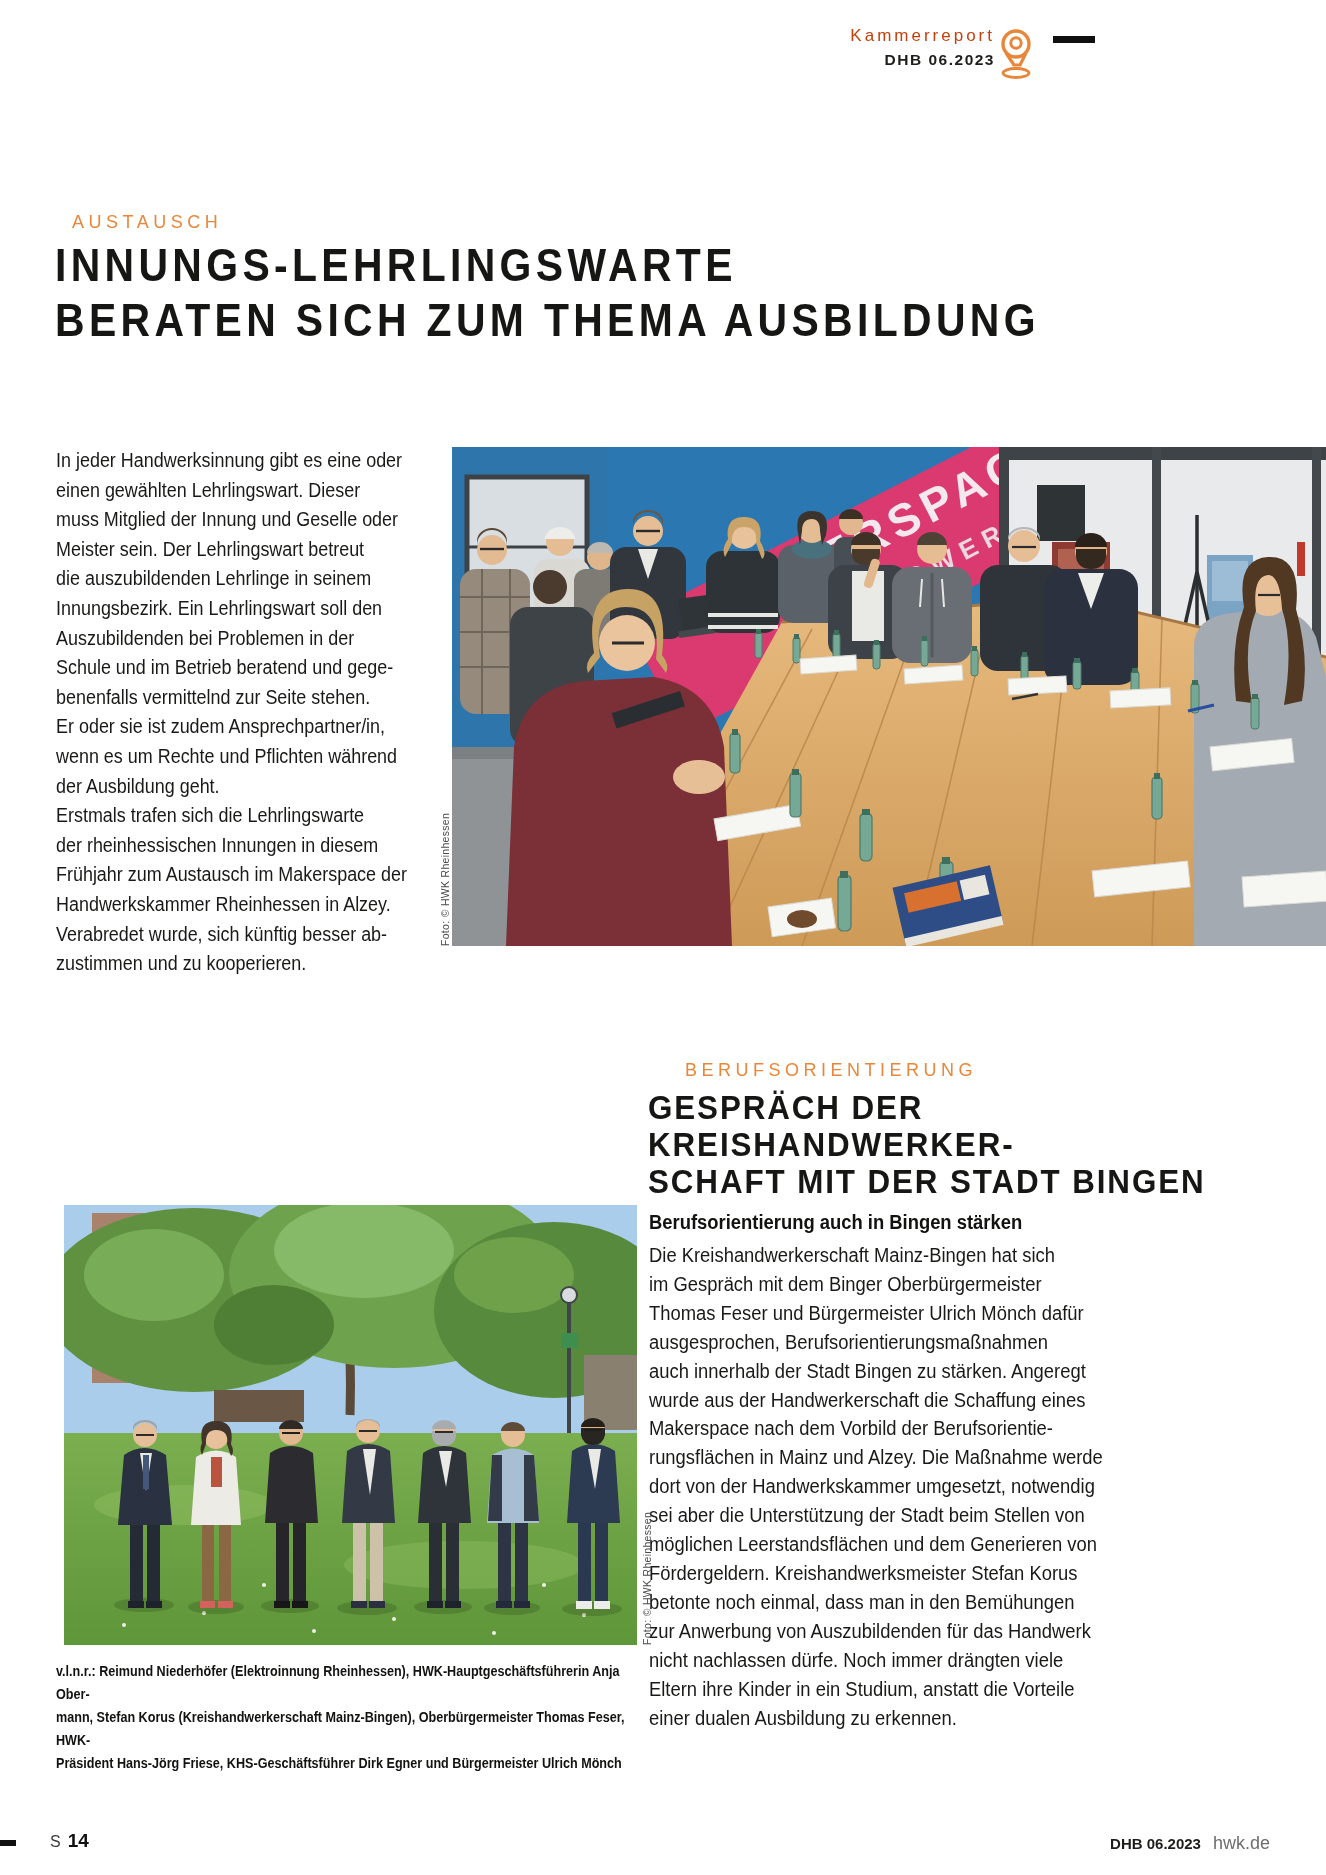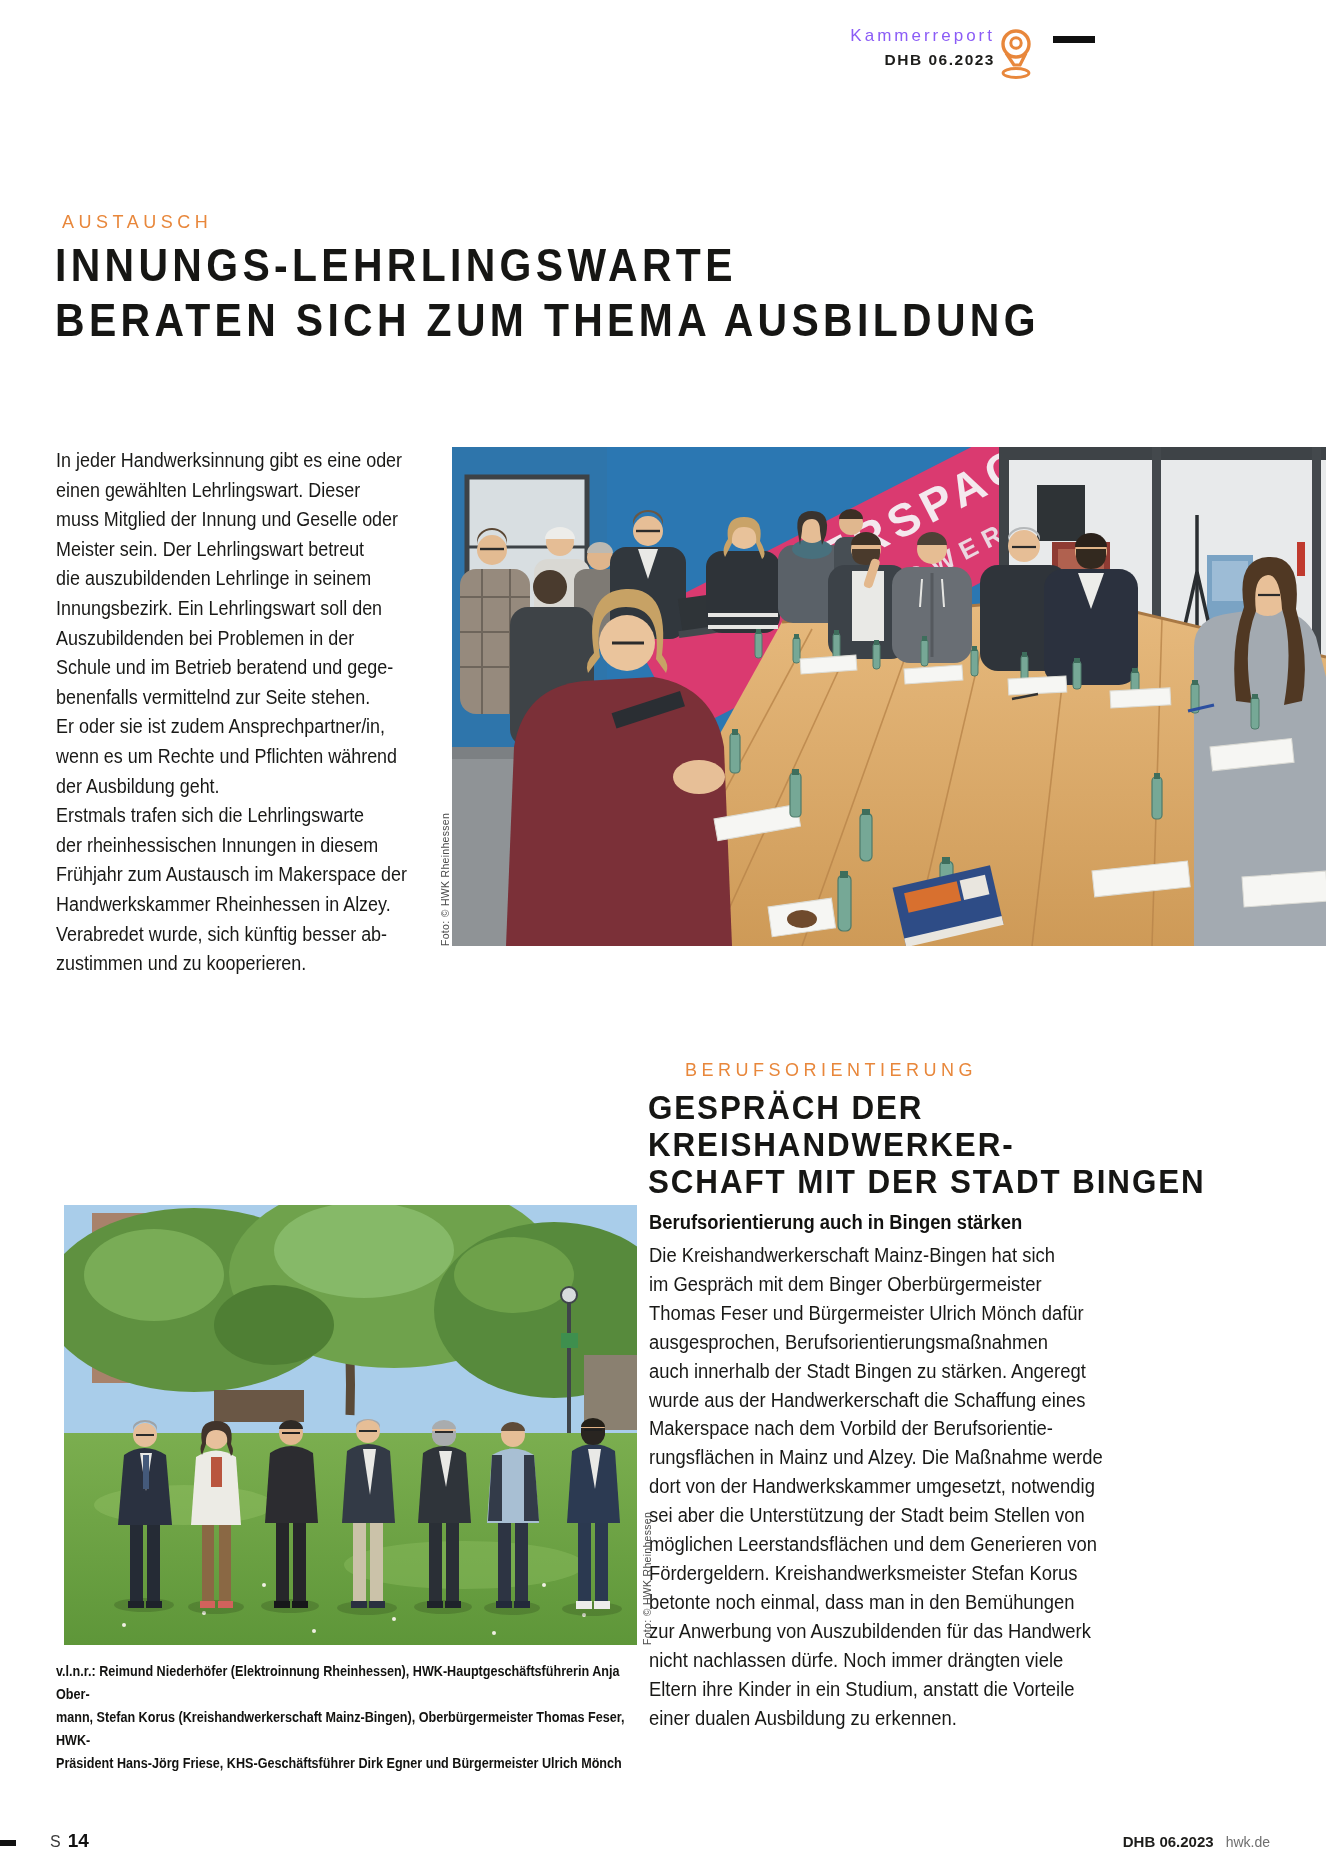--- a/index.html
+++ b/index.html
@@ -5,27 +5,27 @@
   :root{
     --accent:#E8873B; --ink:#1D1D1B; --muted:#6E6E6E; --credit:#4A4A4A;
   }
   html,body{margin:0;padding:0;background:#ffffff;}
   .page{
     position:relative;width:1326px;height:1875px;background:#ffffff;overflow:hidden;
     font-family:"Liberation Sans",sans-serif;color:var(--ink);
   }
   
   .masthead{position:absolute;top:26px;right:331px;text-align:right;}
-  .masthead .brand{font-size:17px;letter-spacing:3px;font-weight:400;color:#8b5cf6;white-space:nowrap;}
+  .masthead .brand{font-size:17px;letter-spacing:3px;font-weight:400;color:#c2410c;white-space:nowrap;}
   .masthead .issue{font-size:15.5px;letter-spacing:1.5px;font-weight:700;margin-top:5px;white-space:nowrap;}
   .pin-icon{position:absolute;left:997px;top:27px;width:38px;height:54px;}
   .corner-dash{position:absolute;left:1053px;top:36px;width:42px;height:7px;background:#101010;}
   
   .kicker{position:absolute;color:var(--accent);font-size:18px;letter-spacing:4.5px;font-weight:500;white-space:nowrap;}
-  .kicker1{left:62px;top:212px;}
+  .kicker1{left:72px;top:212px;}
   .headline1{
     position:absolute;left:55px;top:237px;font-size:47px;line-height:55px;font-weight:700;
     letter-spacing:5px;white-space:pre-line;transform:scaleX(.87);transform-origin:left top;color:#161614;
   }
   .body-col{white-space:pre-line;transform-origin:left top;}
   .body1{position:absolute;left:56px;top:446px;width:430px;font-size:19.5px;line-height:29.6px;transform:scaleX(.92);color:#191917;}
   
   .kicker2{left:649px;top:1060px;margin-left:36px;}
   .headline2{
     position:absolute;left:648px;top:1089px;font-size:33px;line-height:37px;font-weight:700;
@@ -48,21 +48,21 @@
     position:absolute;left:56px;top:1660px;width:650px;font-size:14px;line-height:23px;font-weight:700;
     white-space:pre-line;transform:scaleX(.9);transform-origin:left top;color:#121210;
   }
   
   .footer-bar{position:absolute;left:0;top:1840px;width:16px;height:6px;background:#111;}
   .footer-left{position:absolute;left:50px;top:1830px;}
   .footer-left .s{font-size:16px;color:#3a3a3a;letter-spacing:1px;}
   .footer-left .num{font-size:19px;font-weight:700;margin-left:6px;color:#111;text-align:center;}
   .footer-right{position:absolute;right:56px;top:1833px;text-align:right;white-space:nowrap;}
   .footer-right .issue{font-size:15px;font-weight:700;color:#1d1d1b;}
-  .footer-right .site{font-size:14px;color:var(--muted);margin-left:12px;font-weight:400;}
+  .footer-right .site{font-size:18px;color:var(--muted);margin-left:12px;font-weight:400;}
 </style>
 </head>
 <body>
 
 <div class="page">
 
   <div class="masthead">
     <div class="brand">Kammerreport</div>
     <div class="issue">DHB 06.2023</div>
   </div>

